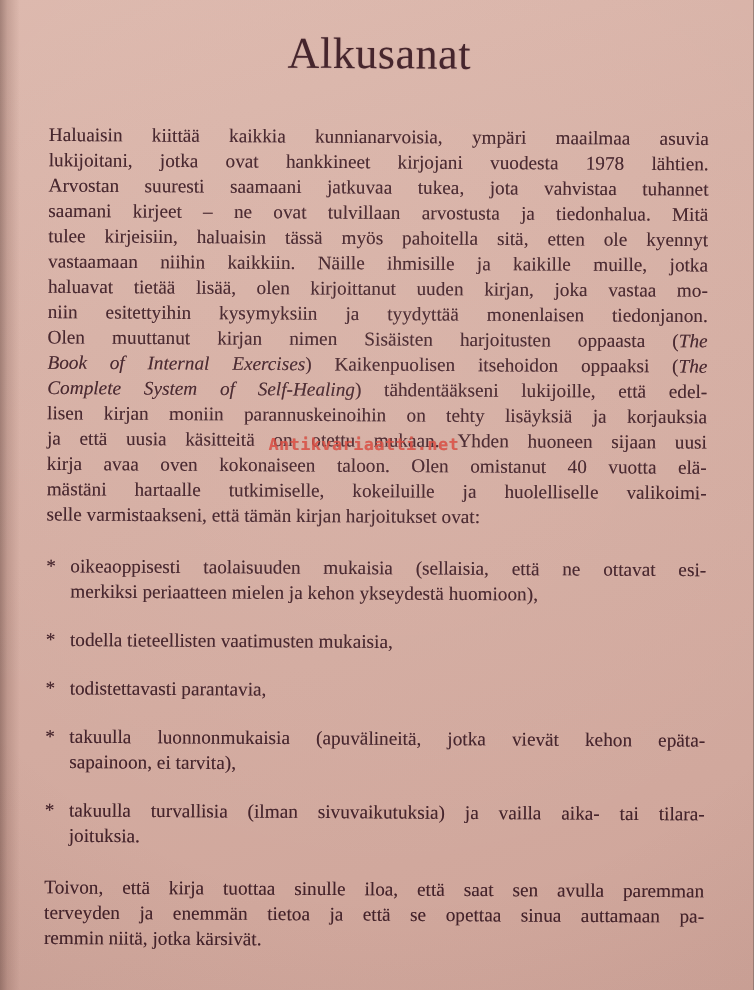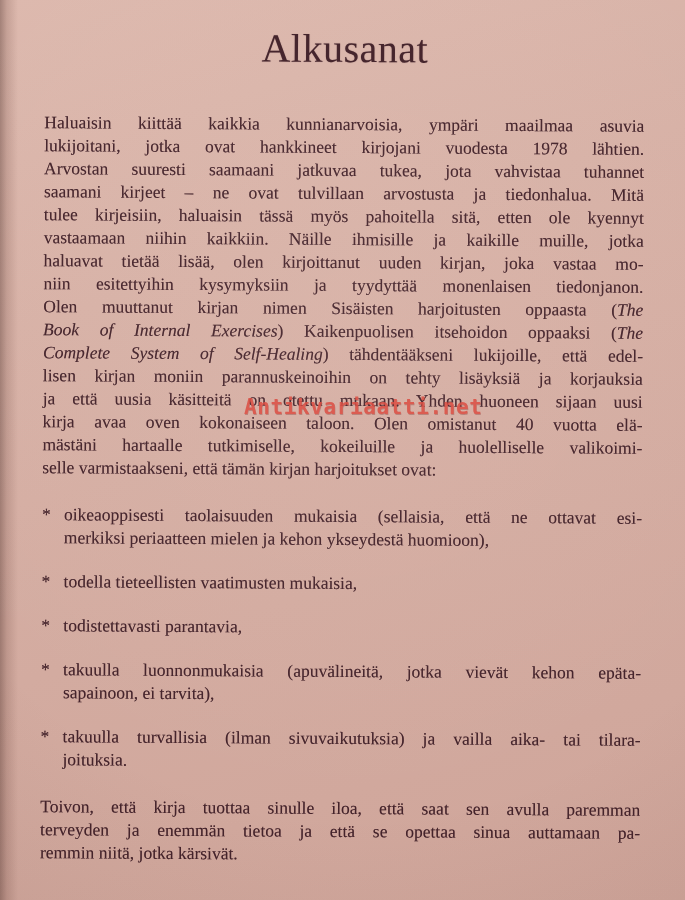--- a/index.html
+++ b/index.html
@@ -61,21 +61,21 @@
     flex: none; width: 22px;
     font-size: 17.5px; line-height: 23px;
     text-shadow: 0 0 0.6px rgba(68,35,43,0.45);
   }
   .bullet-lines { flex: 1 1 auto; min-width: 0; }
   .closing { margin-top: 24px; }
   .watermark {
     position: absolute; left: 244px; top: 395px; z-index: 5;
     font-family: "DejaVu Sans Mono", monospace;
     font-weight: bold;
-    font-size: 21px;
+    font-size: 15px;
     letter-spacing: 0.6px;
     color: #dc5146;
     opacity: 0.88;
     text-shadow: 0.5px 0.5px 0.5px rgba(120,30,25,0.35);
   }
 </style>
 </head>
 <body>
 
 <div class="page">

